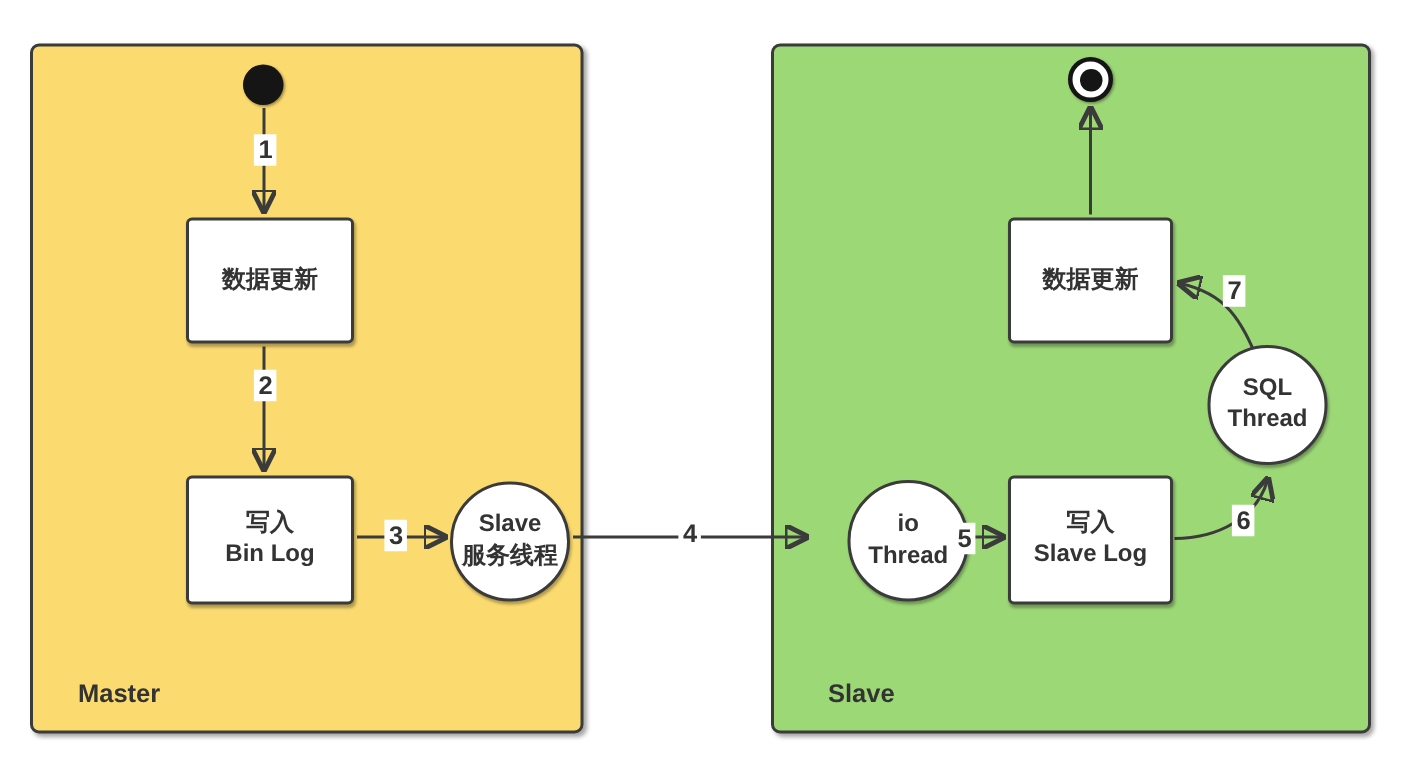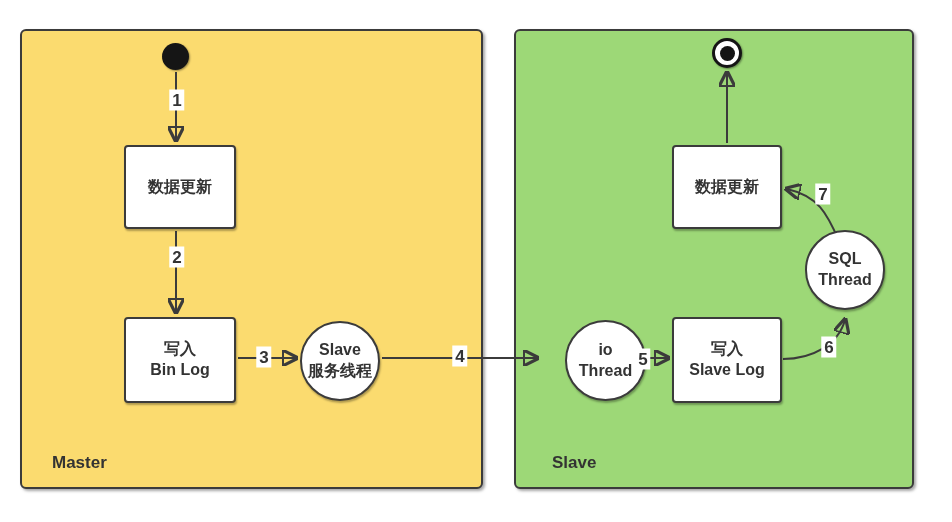--- a/index.html
+++ b/index.html
@@ -8,21 +8,21 @@
     background:#fff;
     font-family:"Liberation Sans","DejaVu Sans",sans-serif;
   }
   .container {
     position:absolute;
     border:2px solid var(--stroke,#3b3b3b);
     border-radius:6px;
     box-shadow:2px 2px 3px rgba(0,0,0,0.35);
     box-sizing:border-box;
   }
-  #container-master { left:20px; top:29px; width:463px; height:460px; background:var(--master-fill,#FBDB6F); }
+  #container-master { left:20px; top:29px; width:369px; height:460px; background:var(--master-fill,#FBDB6F); }
   #container-slave  { left:514px; top:29px; width:400px; height:460px; background:var(--slave-fill,#9DD877); }
   .container-label {
     position:absolute; bottom:14px;
     font-weight:bold; font-size:17px; color:var(--text,#333);
   }
   #container-master .container-label { left:30px; }
   #container-slave  .container-label { left:36px; }
 
   svg.edges { position:absolute; left:0; top:0; pointer-events:none; }
   svg.edges path { stroke:var(--stroke,#3b3b3b); stroke-width:2; fill:none; }

